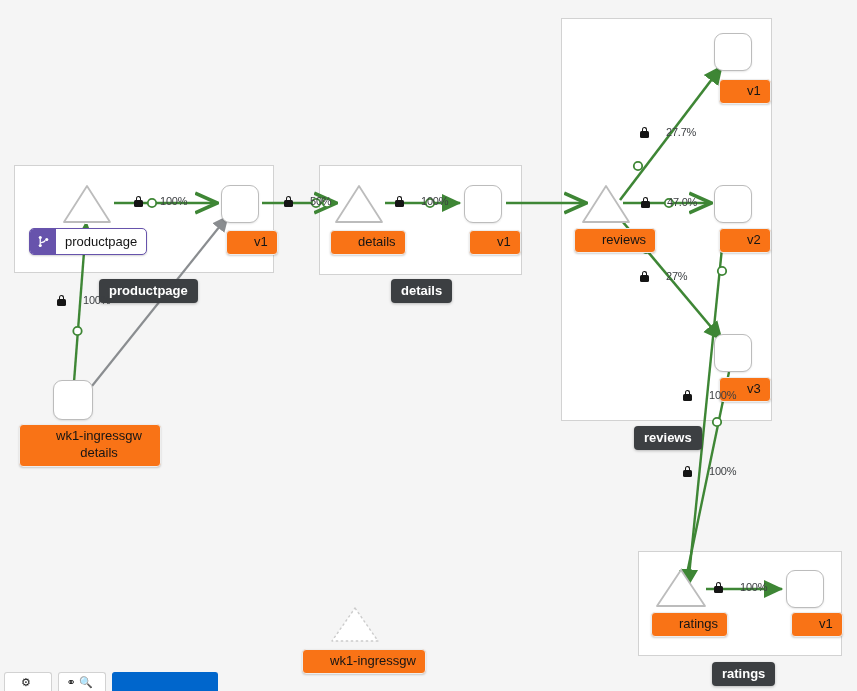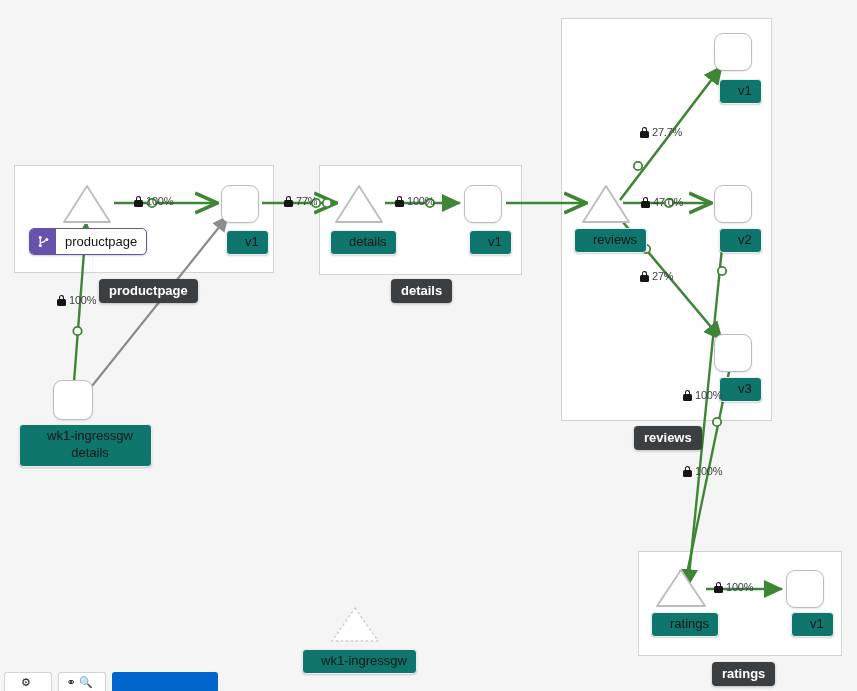--- a/index.html
+++ b/index.html
@@ -23,26 +23,26 @@
 
   
   .group-box{
     position:absolute;
     background:#ffffff;
     border:1px solid #d2d2d2;
     box-sizing:border-box;
   }
   .node-label{
     position:absolute;
-    background:#0f766e;
+    background:#f97316;
     border:1px solid #ededed;
     border-radius:4px;
     font-size:13px;
     color:#151515;
-    padding:3px 9px 4px 18px;
+    padding:3px 9px 4px 27px;
     white-space:nowrap;
     box-shadow:0 1px 2px rgba(3,3,3,.18);
     text-align:center;
     line-height:1.25;
   }
   .node-label.two-line{line-height:1.3;}
 
   
   .ver-box{
     position:absolute;
@@ -87,21 +87,21 @@
     border-radius:4px;
     padding:4px 10px 5px 10px;
     white-space:nowrap;
     box-shadow:0 1px 3px rgba(3,3,3,.25);
   }
 
   
   .edge-label{
     position:absolute;
     display:flex;align-items:center;
-    gap:2px;
+    gap:16px;
     font-size:11px;
     color:#3c3f42;
     white-space:nowrap;
     pointer-events:none;
   }
   .edge-label .pct{letter-spacing:-.2px;}
   .lock{
     display:inline-block;
     width:9px;height:11px;
     position:relative;
@@ -261,21 +261,21 @@
         <span class="body"></span>
       </span>
     <span class="pct">100%</span>
   </div>
 
   <div class="edge-label" style="left:284px;top:195px;">
     <span class="lock">
         <span class="shackle"></span>
         <span class="body"></span>
       </span>
-    <span class="pct">77%</span>
+    <span class="pct">50%</span>
   </div>
 
   <div class="edge-label" style="left:395px;top:195px;">
     <span class="lock">
         <span class="shackle"></span>
         <span class="body"></span>
       </span>
     <span class="pct">100%</span>
   </div>
 

